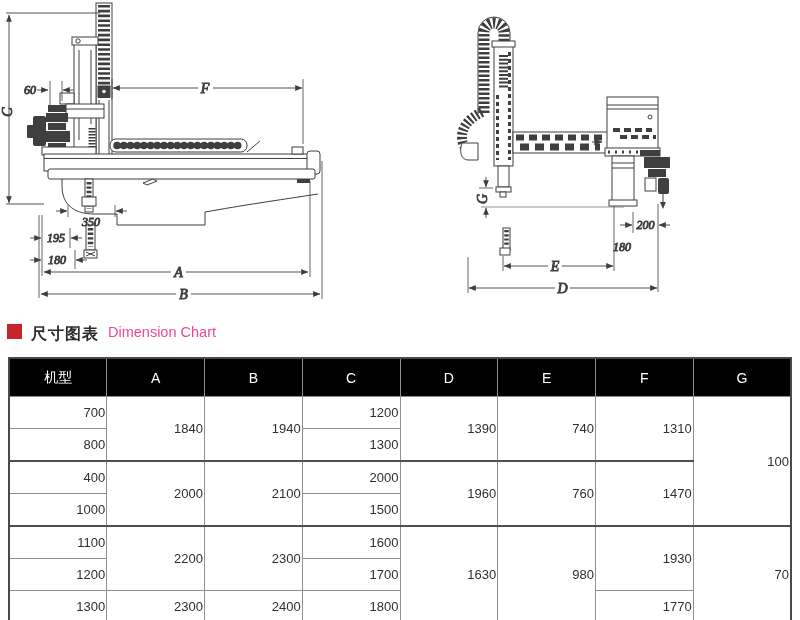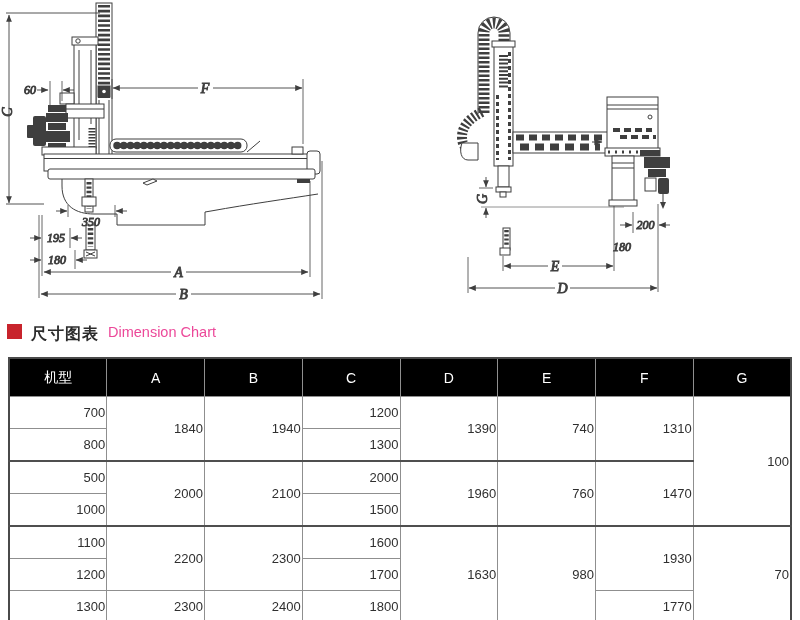--- a/index.html
+++ b/index.html
@@ -311,21 +311,21 @@
       <td rowspan="2">1390</td>
       <td rowspan="2">740</td>
       <td rowspan="2">1310</td>
       <td rowspan="4">100</td>
     </tr>
     <tr>
       <td>800</td>
       <td>1300</td>
     </tr>
     <tr class="group-start">
-      <td>500</td>
+      <td>400</td>
       <td rowspan="2">2000</td>
       <td rowspan="2">2100</td>
       <td>2000</td>
       <td rowspan="2">1960</td>
       <td rowspan="2">760</td>
       <td rowspan="2">1470</td>
     </tr>
     <tr>
       <td>1000</td>
       <td>1500</td>

